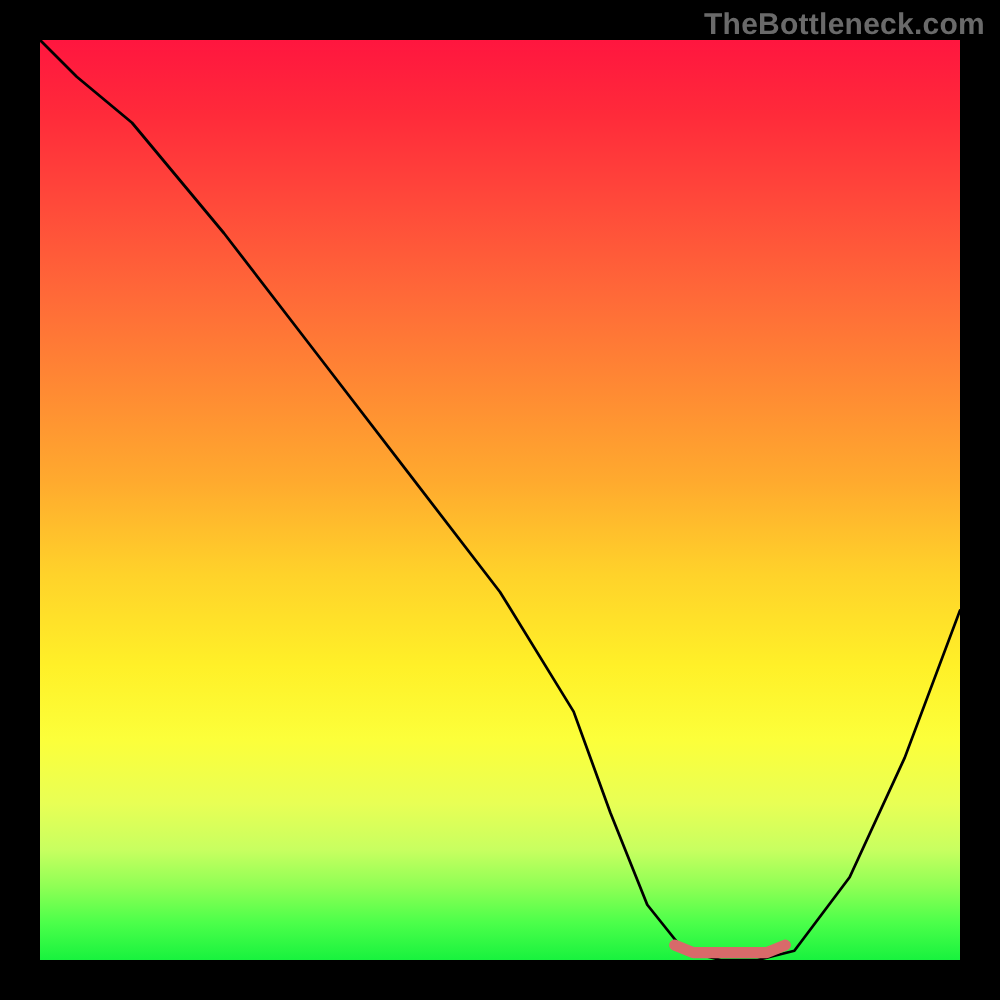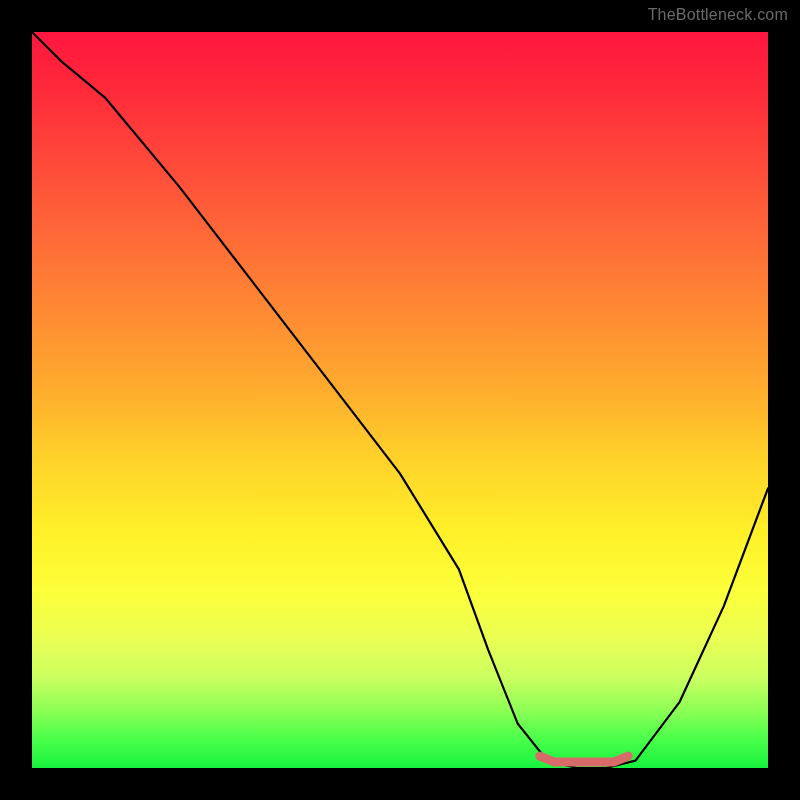--- a/index.html
+++ b/index.html
@@ -42,22 +42,22 @@
       #8fff55 92%,
       #4bff4a 96%,
       #18f23e 100%
     );
   }
   .watermark {
     position: absolute;
     top: 6px;
     right: 12px;
     color: #6a6a6a;
-    font-size: 16px;
-    font-weight: 400;
+    font-size: 24px;
+    font-weight: 700;
     letter-spacing: 0.2px;
   }
   svg.curve {
     position: absolute;
     left: 0;
     top: 0;
     width: 736px;
     height: 736px;
     overflow: visible;
   }

